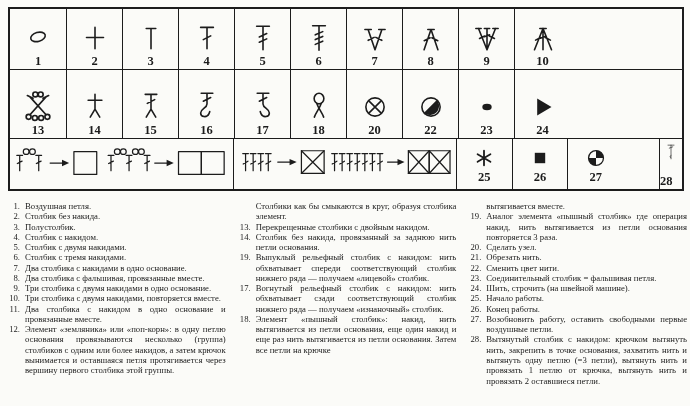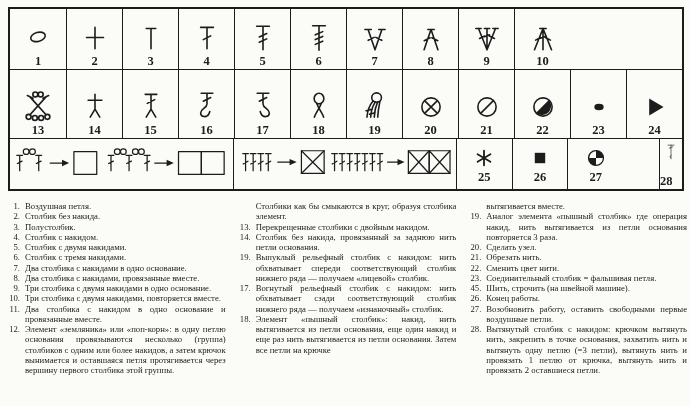--- a/index.html
+++ b/index.html
@@ -158,39 +158,25 @@
         <div class="num">17</div>
       </div>
       <div class="cell">
         <svg class="sym" width="34" height="36" viewBox="0 0 32 34">
           <ellipse class="st" cx="16" cy="10" rx="4.6" ry="5"></ellipse>
           <path class="st" d="M13.8 14.5 C15.5 19.5 18.8 23 20.4 27.5 M18.2 14.5 C16.5 19.5 13.2 23 11.6 27.5"></path>
         </svg>
         <div class="num">18</div>
       </div>
       <div class="cell">
-        <svg class="sym" width="34" height="36" viewBox="0 0 32 34">
-          <ellipse class="st" cx="17.5" cy="9" rx="4.6" ry="4.4"></ellipse>
-          <path class="st" d="M14.2 12.2 C10.5 16.5 8.8 22.5 8.4 27.5 M16.2 13.3 C13.4 17.5 12.2 23 11.9 27.5 M18.4 13.4 C16.4 17.8 15.5 23 15.3 27.5 M20.6 12.8 C19.6 17.5 18.8 23 18.6 27.5 M7.6 21.5 L13 20 M10.8 24.8 L16 23.4"></path>
-        </svg>
-        <div class="num">19</div>
-      </div>
-      <div class="cell">
         <svg class="sym" width="34" height="34" viewBox="0 0 32 32">
           <circle class="st" cx="16" cy="16" r="8.6"></circle>
           <path class="st" d="M10.2 10.2 L21.8 21.8 M21.8 10.2 L10.2 21.8"></path>
         </svg>
         <div class="num">20</div>
-      </div>
-      <div class="cell">
-        <svg class="sym" width="34" height="34" viewBox="0 0 32 32">
-          <circle class="st" cx="16" cy="16" r="8.6"></circle>
-          <path class="st" d="M10 22 L22 10"></path>
-        </svg>
-        <div class="num">21</div>
       </div>
       <div class="cell">
         <svg class="sym" width="34" height="34" viewBox="0 0 32 32">
           <circle class="st" cx="16" cy="16" r="8.6"></circle>
           <path class="fillb" d="M10 22 A8.6 8.6 0 0 0 22 10 L10 22 Z"></path>
           <path class="st" d="M10 22 L22 10"></path>
         </svg>
         <div class="num">22</div>
       </div>
       <div class="cell">
@@ -304,21 +290,21 @@
           <span class="ltext">Столбик с тремя накидами.</span>
         </div>
 
         <div class="litem">
           <span class="lnum">7.</span>
           <span class="ltext">Два столбика с накидами в одно основание.</span>
         </div>
 
         <div class="litem">
           <span class="lnum">8.</span>
-          <span class="ltext">Два столбика с накидами, провязанные вместе.</span>
+          <span class="ltext">Два столбика с фальшивая, провязанные вместе.</span>
         </div>
 
         <div class="litem">
           <span class="lnum">9.</span>
           <span class="ltext">Три столбика с двумя накидами в одно основание.</span>
         </div>
 
         <div class="litem">
           <span class="lnum">10.</span>
           <span class="ltext">Три столбика с двумя накидами, повторяется вместе.</span>
@@ -393,24 +379,28 @@
           <span class="lnum">22.</span>
           <span class="ltext">Сменить цвет нити.</span>
         </div>
 
         <div class="litem">
           <span class="lnum">23.</span>
           <span class="ltext">Соединительный столбик = фальшивая петля.</span>
         </div>
 
         <div class="litem">
-          <span class="lnum">45.</span>
+          <span class="lnum">24.</span>
           <span class="ltext">Шить, строчить (на швейной машине).</span>
         </div>
 
+        <div class="litem">
+          <span class="lnum">25.</span>
+          <span class="ltext">Начало работы.</span>
+        </div>
 
         <div class="litem">
           <span class="lnum">26.</span>
           <span class="ltext">Конец работы.</span>
         </div>
 
         <div class="litem">
           <span class="lnum">27.</span>
           <span class="ltext">Возобновить работу, оставить свободными первые воздушные петли.</span>
         </div>

